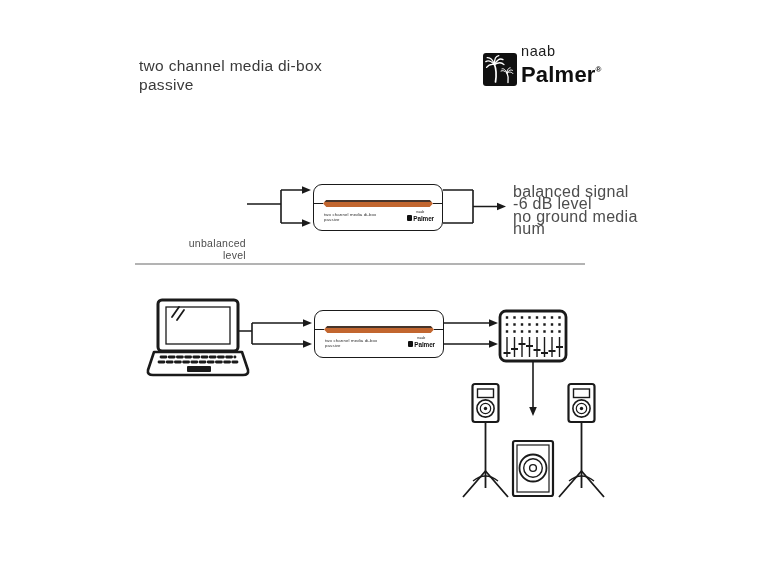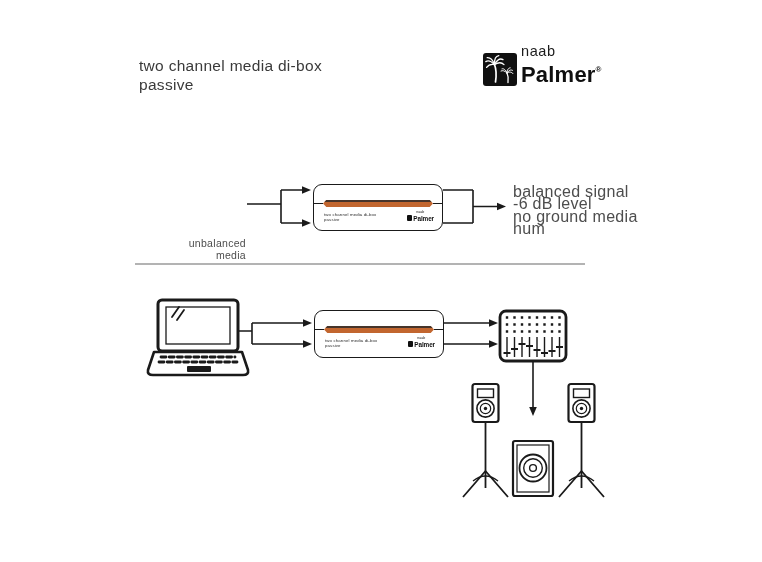--- a/index.html
+++ b/index.html
@@ -163,21 +163,21 @@
       <rect x="513" y="441" width="40" height="55" rx="2" fill="#ffffff" stroke-width="2.2"></rect>
       <rect x="517" y="445" width="32" height="47" stroke-width="1.2"></rect>
       <circle cx="533" cy="468" r="13.5" stroke-width="1.8"></circle>
       <circle cx="533" cy="468" r="9.3" stroke-width="1.4"></circle>
       <circle cx="533" cy="468" r="3.4" stroke-width="1.4"></circle>
     </g>
   </svg>
 
   <div class="label label-input">
     <div>unbalanced</div>
-    <div>media</div>
+    <div>level</div>
   </div>
 
   <div class="label label-output">
     <div>balanced signal</div>
     <div>-6 dB level</div>
     <div>no ground media</div>
     <div>hum</div>
   </div>
 
   <div class="dibox dibox-top">

